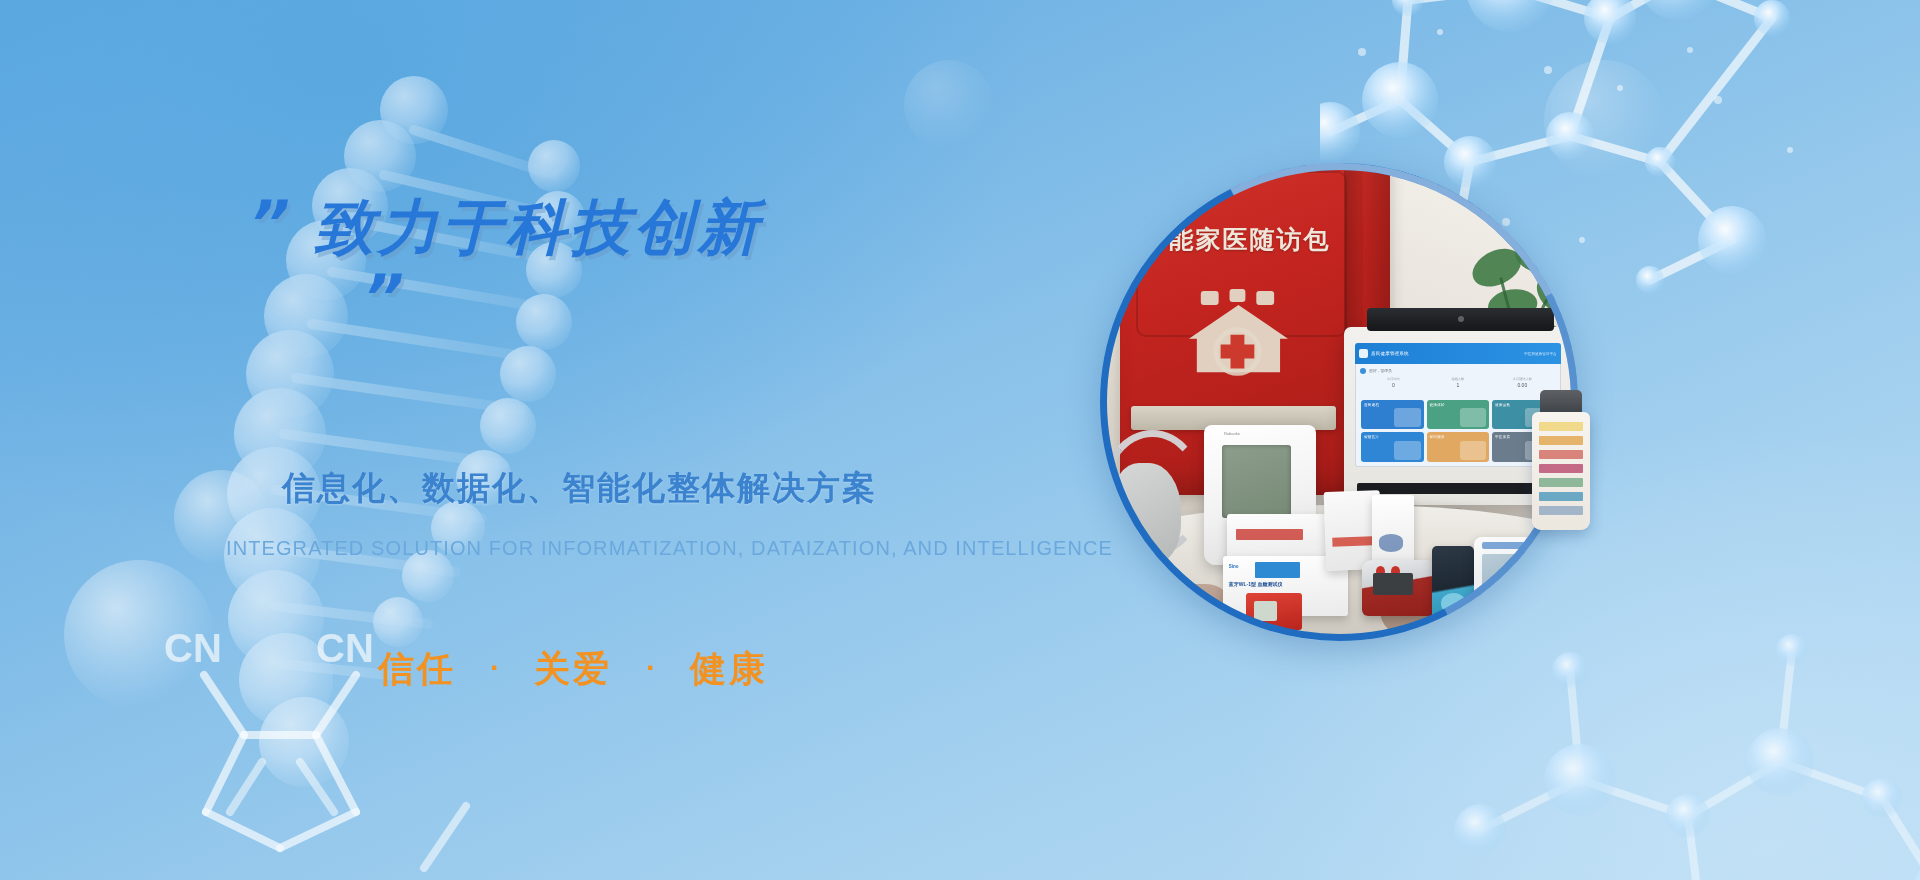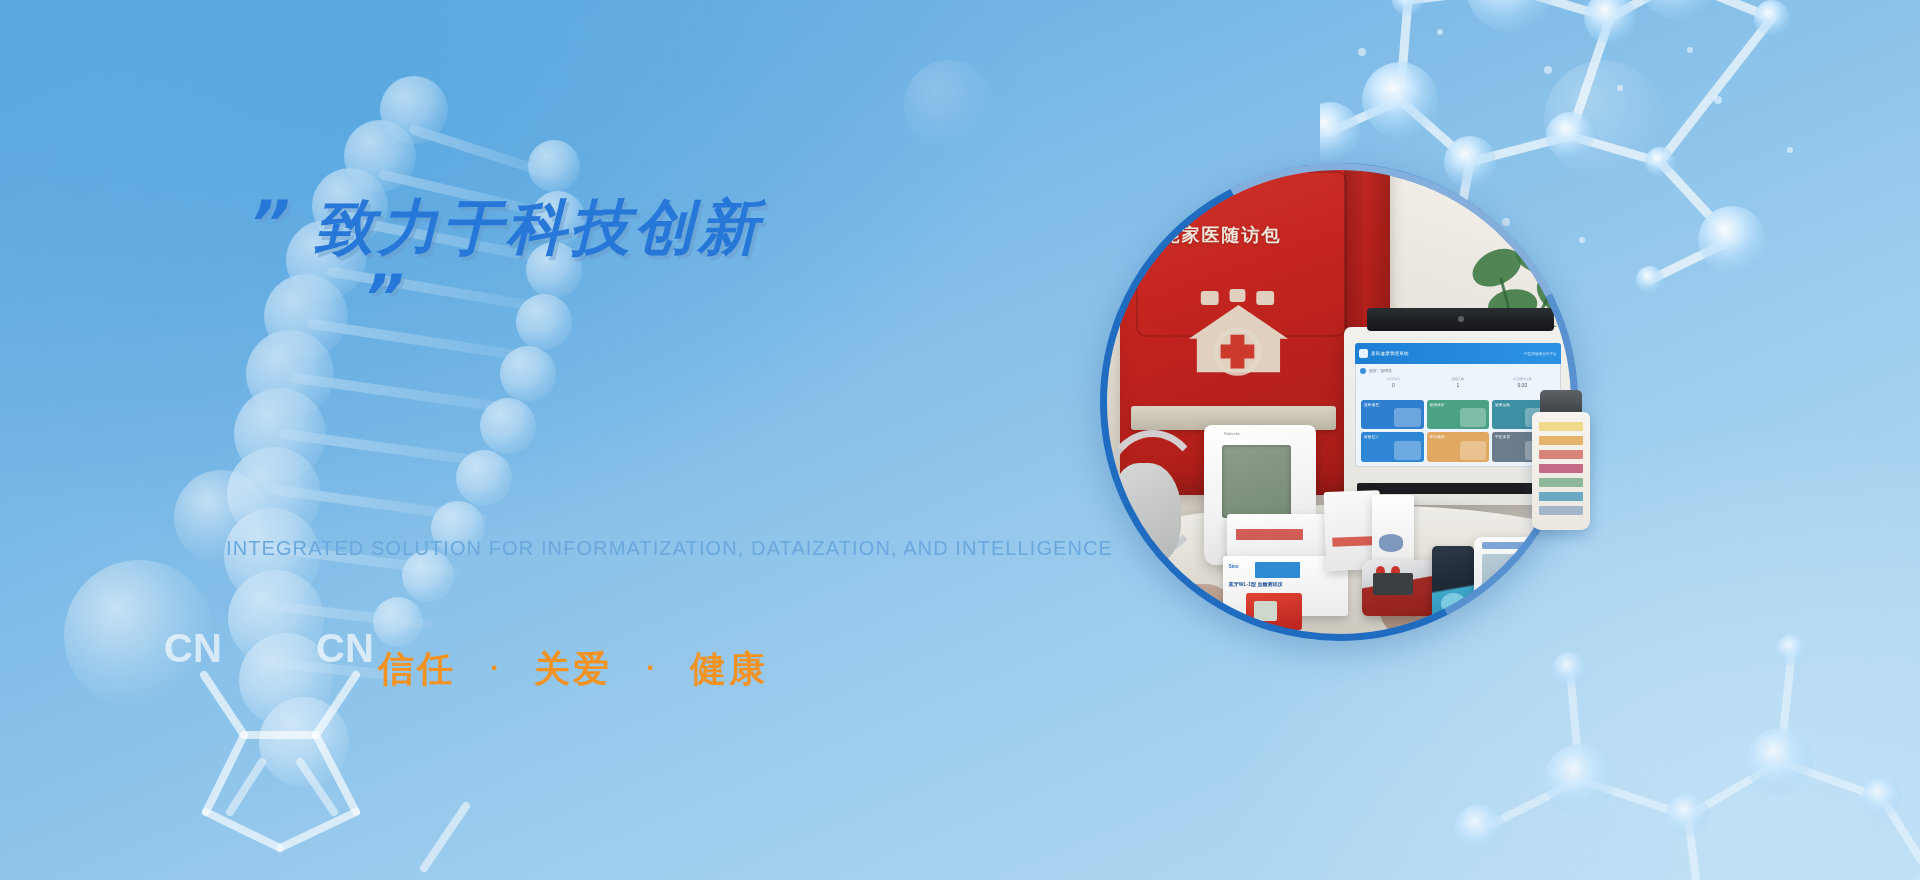--- a/index.html
+++ b/index.html
@@ -167,21 +167,21 @@
   .bag-zip{
     position:absolute; left:6%; top:6%;
     width:78%; height:48%;
     border:2px solid rgba(0,0,0,.14);
     border-radius:10px;
   }
   .bag-text{
     position:absolute; left:8%; top:21%;
     width:80%;
     color:#efe6da;
-    font-size:18px;
+    font-size:25px;
     font-weight:bold;
     letter-spacing:2px;
     white-space:nowrap;
     text-shadow:0 1px 2px rgba(0,0,0,.25);
   }
   .bag-logo{
     position:absolute; left:22%; top:38%;
     width:44%; height:30%;
   }
   .bag-reflect{
@@ -550,20 +550,21 @@
     <div class="headline">
       <div class="hl-row r1">
         <span class="qmark open">”</span>
         <span class="hl-text">致力于科技创新</span>
       </div>
       <div class="hl-row r2">
         <span class="qmark close">”</span>
       </div>
     </div>
 
+    <div class="subtitle-cn">信息化、数据化、智能化整体解决方案</div>
     <div class="subtitle-en">INTEGRATED SOLUTION FOR INFORMATIZATION, DATAIZATION, AND INTELLIGENCE</div>
 
     <div class="tagline">
       <span class="tag-word">信任</span>
       <span class="tag-dot">·</span>
       <span class="tag-word">关爱</span>
       <span class="tag-dot">·</span>
       <span class="tag-word">健康</span>
     </div>
   </div>

